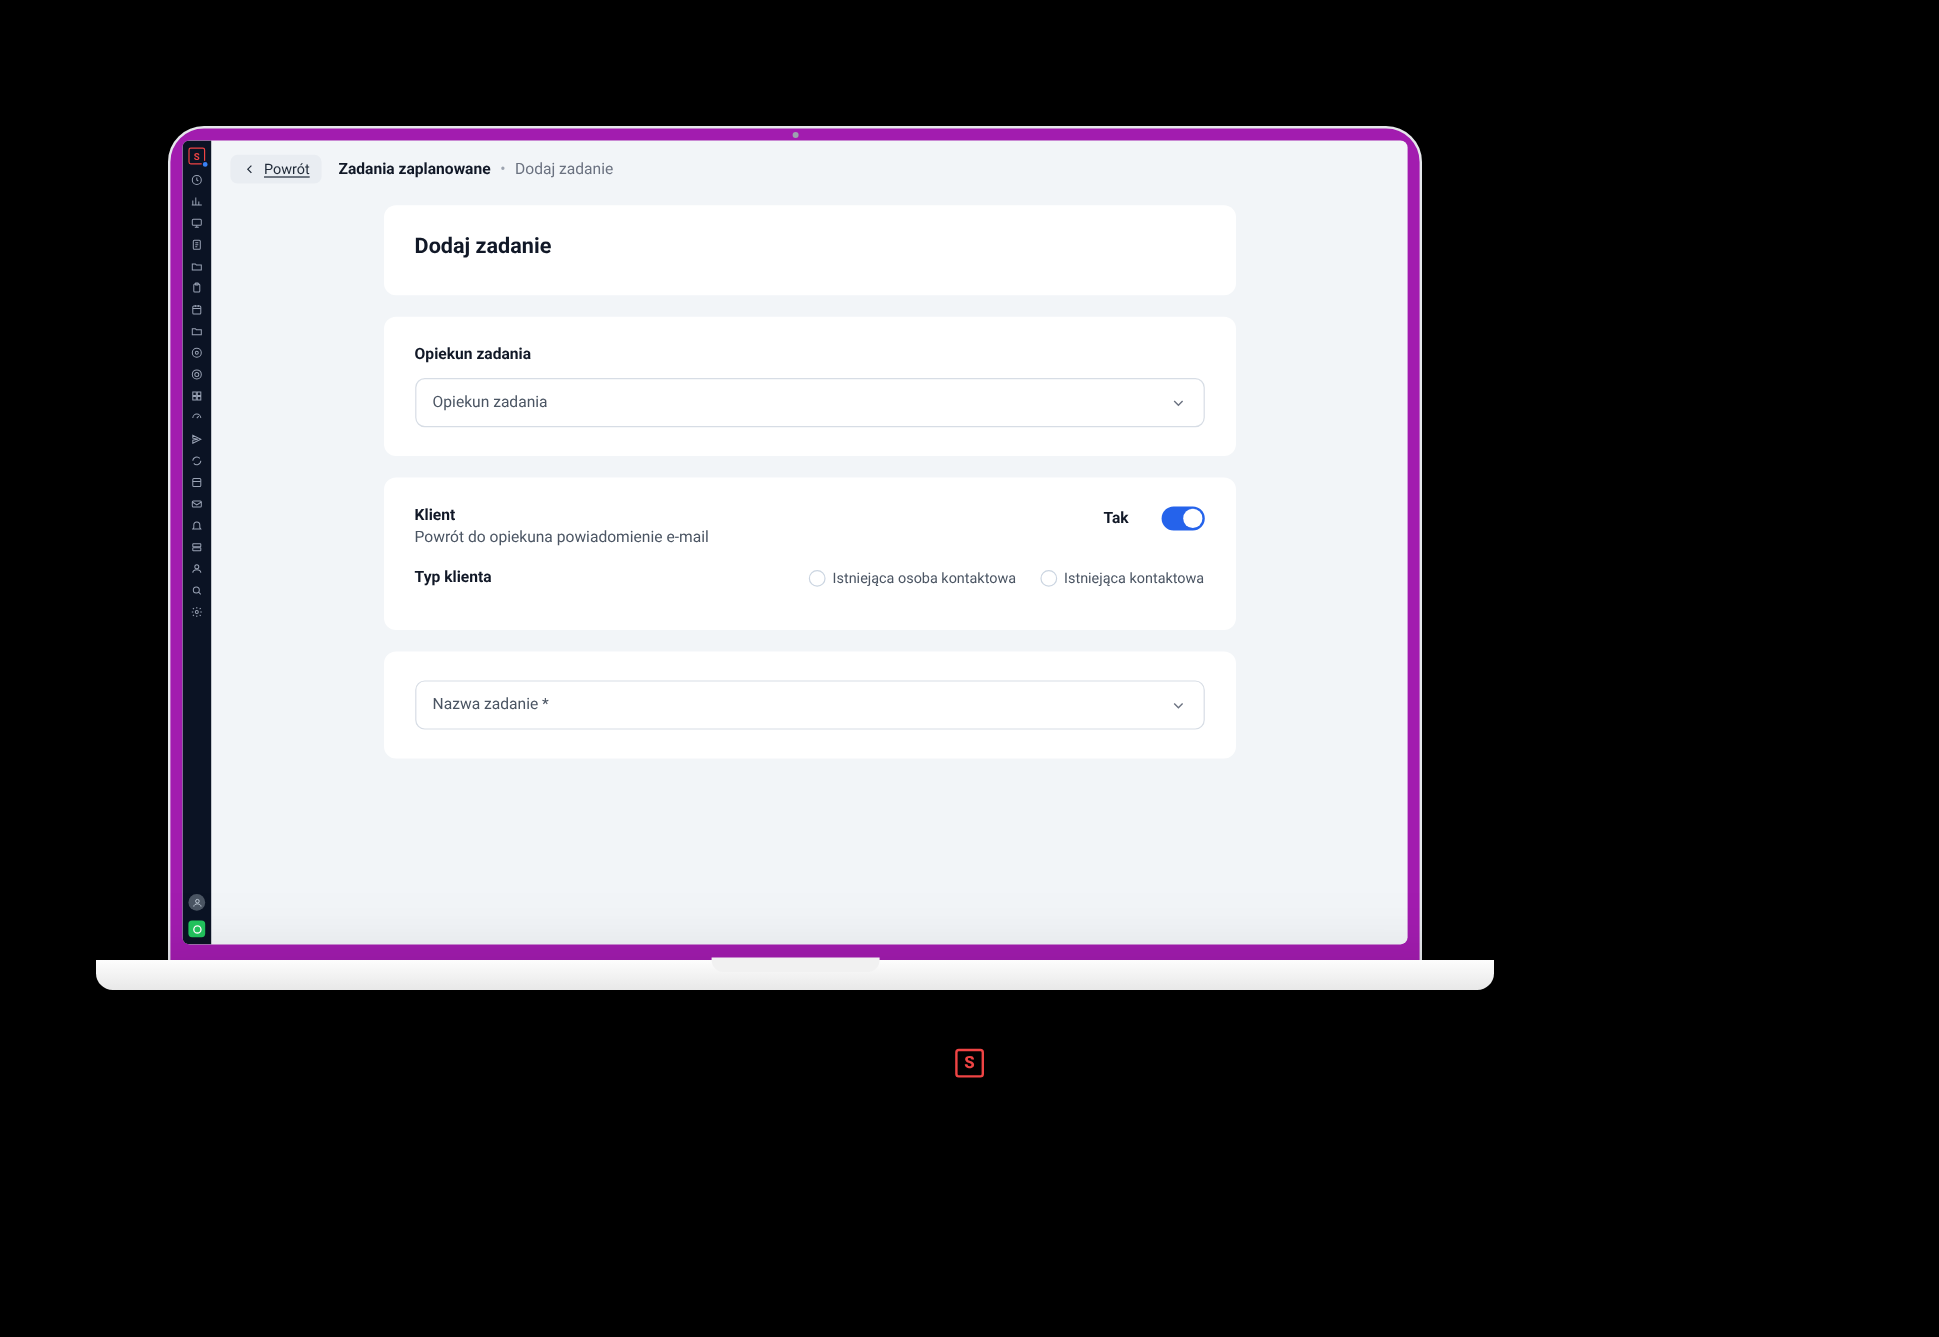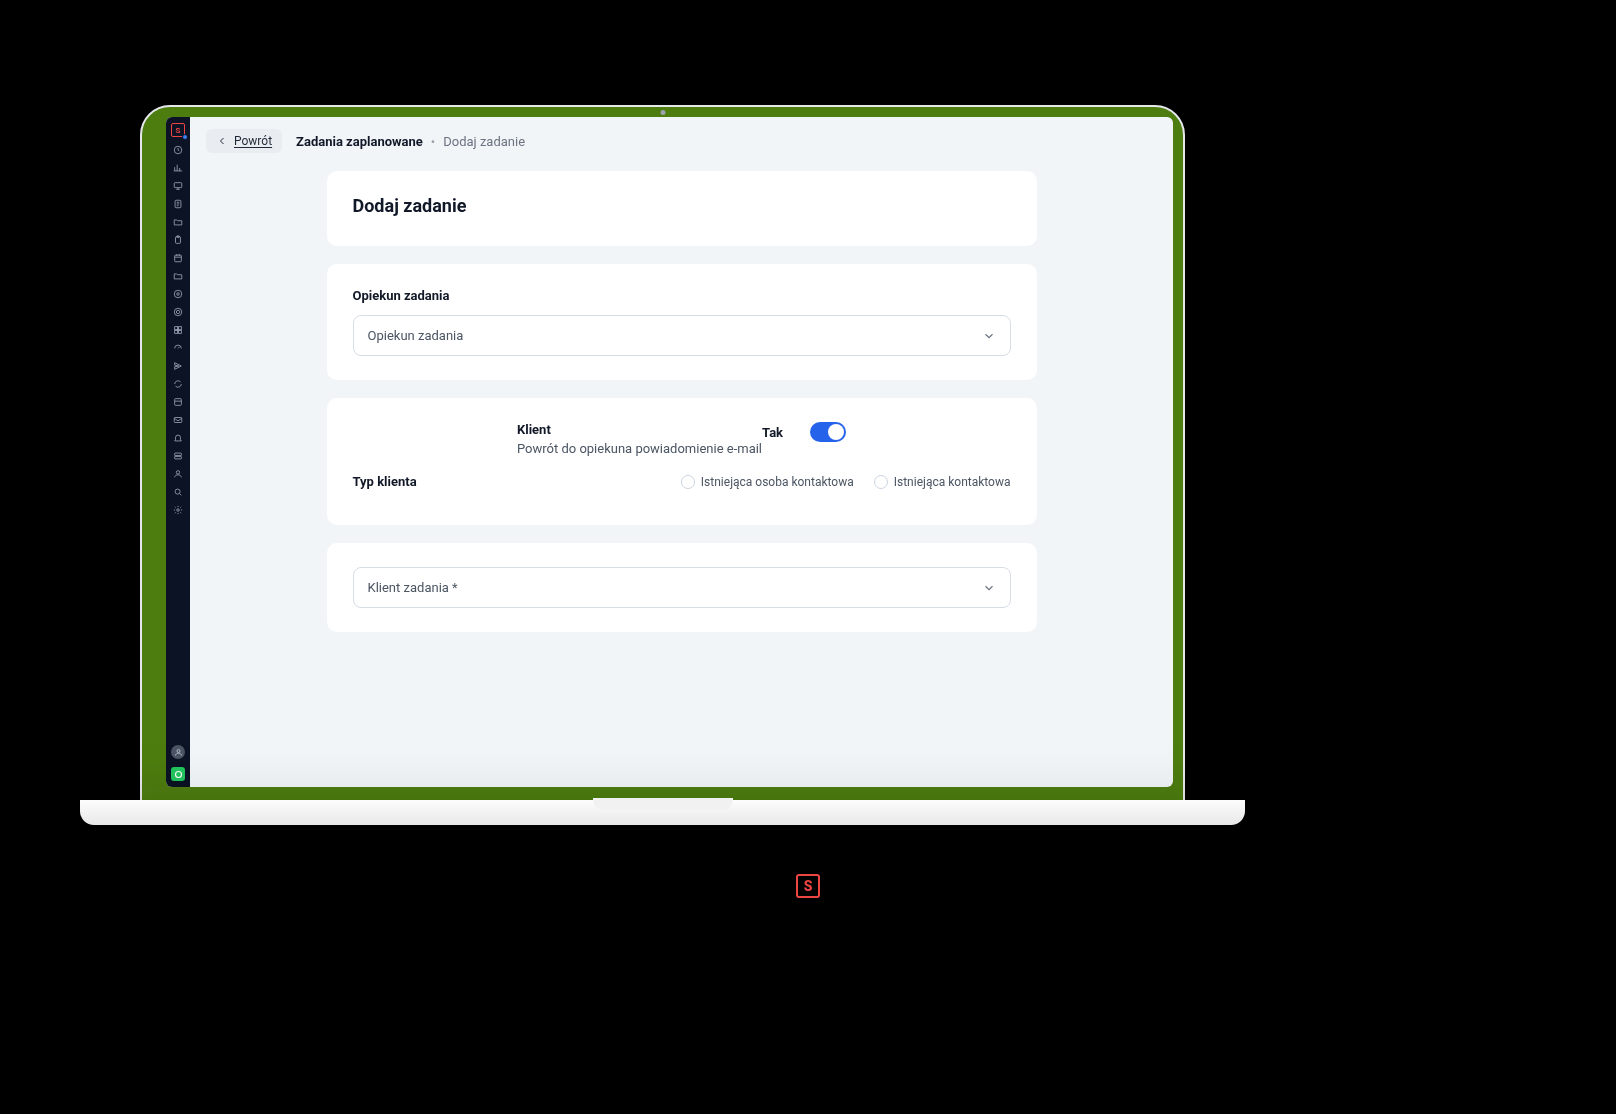--- a/index.html
+++ b/index.html
@@ -12,24 +12,24 @@
     overflow: hidden;
   }
 
   
   .laptop-frame {
     position: absolute;
     left: 140px;
     top: 105px;
     width: 1045px;
     height: 700px;
-    background: #4d7c0f;
+    background: #a21caf;
     border: 2px solid #e5e7eb;
     border-radius: 30px 30px 0 0;
-    padding: 10px 10px 0 24px;
+    padding: 10px 10px 0 10px;
     box-shadow: 0 30px 60px rgba(0,0,0,.4);
   }
   .laptop-base {
     position: absolute;
     left: 80px;
     top: 800px;
     width: 1165px;
     height: 25px;
     background: linear-gradient(#fdfdfd, #e8e8e8);
     border-radius: 0 0 14px 14px;
@@ -210,21 +210,21 @@
     align-items: center;
     justify-content: space-between;
     cursor: pointer;
     background:#fff;
   }
   .select svg { width: 14px; height: 14px; stroke: #6b7280; stroke-width: 2; fill:none; }
 
   .row-split {
     display: flex;
     align-items: flex-start;
-    justify-content: center;
+    justify-content: space-between;
     margin-bottom: 18px;
   }
   .toggle-wrap { display:flex; align-items:center; gap:27px; font-size:13px; font-weight:700; color:#111827; }
   .toggle {
     width: 36px;
     height: 20px;
     border-radius: 999px;
     background: #2563eb;
     position: relative;
     cursor: pointer;
@@ -474,21 +474,21 @@
                 <span class="radio-circle"></span>
                 <span>Istniejąca kontaktowa</span>
               </label>
             </div>
           </div>
 
         </div>
 
         <div class="panel">
           <div class="select">
-            <span>Klient zadania *</span>
+            <span>Nazwa zadanie *</span>
             <svg viewBox="0 0 24 24">
                 <path d="M6 9l6 6 6-6"></path>
               </svg>
           </div>
         </div>
 
       </div>
     </div>
   </div>
 </div>

